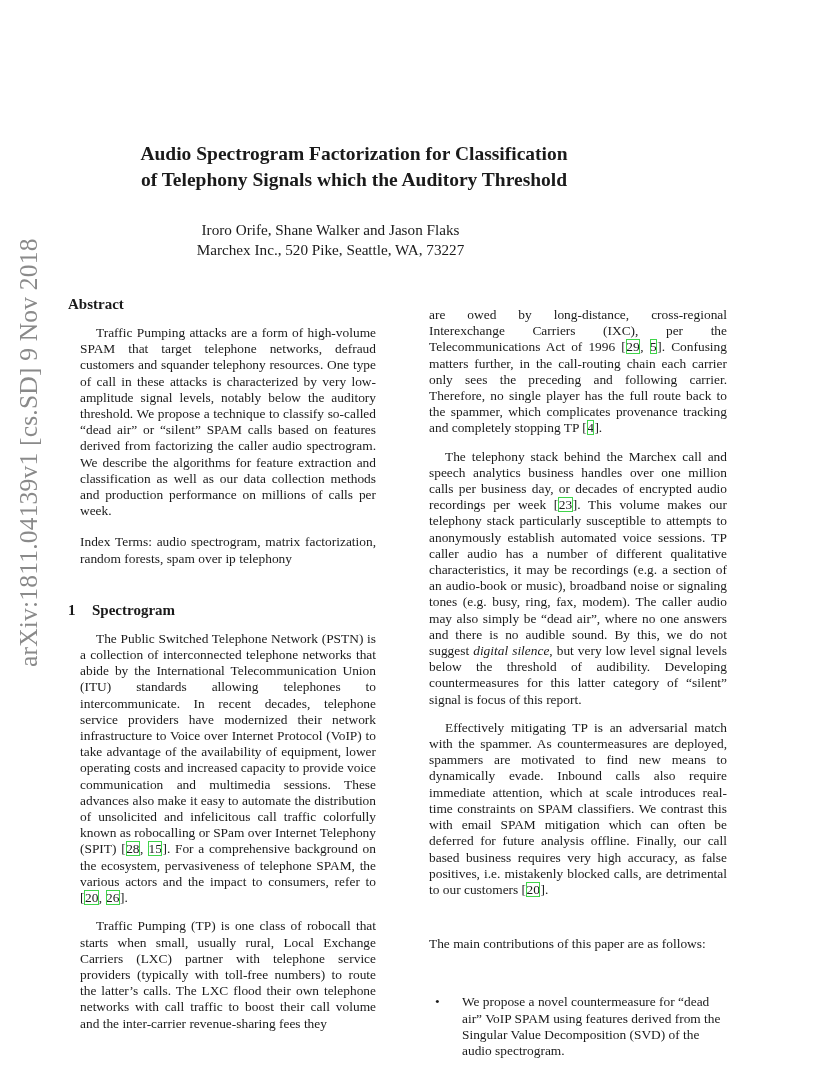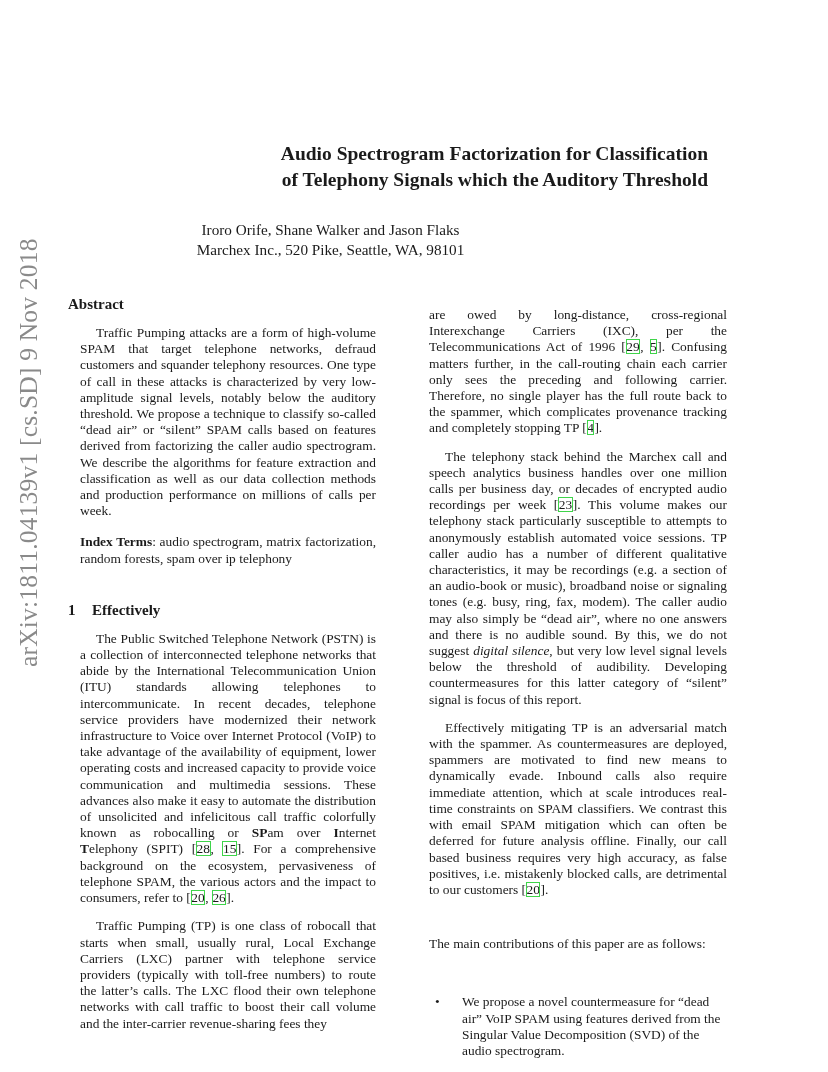--- a/index.html
+++ b/index.html
@@ -1,32 +1,32 @@
 <!DOCTYPE html>
 <html><head>
 <meta charset="utf-8">
 <style>
   html, body { margin: 0; padding: 0; background: #ffffff; }
   body { width: 828px; height: 1072px; position: relative; overflow: hidden;
          font-family: "Liberation Serif", "DejaVu Serif", serif; color: #1a1a1a; }
   .arxiv-stamp { position: absolute; left: 14px; top: 667px; transform-origin: left top;
          transform: rotate(-90deg); font-size: 25.5px; color: #8a8a8a; white-space: nowrap;
          letter-spacing: 0.2px; }
-  .title { position: absolute; left: 0; width: 708px; top: 141px; text-align: right;
+  .title { position: absolute; left: 0; width: 708px; top: 141px; text-align: center;
          font-weight: bold; font-size: 19.5px; line-height: 26px; }
   .authors { position: absolute; left: 0; width: 661px; top: 220px; text-align: center;
          font-size: 15.2px; line-height: 20px; }
   .col { position: absolute; font-size: 13.4px; line-height: 16.2px; text-align: justify; }
   .col-left { left: 68px; width: 320px; top: 295px; }
   .col-right { left: 417px; width: 322px; top: 295px; }
   .h-abstract { text-align: left; font-weight: bold; font-size: 15px; margin: 0 0 9px 0; line-height: 18px; }
   p { margin: 12px; }
   .indent { text-indent: 16px; }
   .index-terms { margin-top: 15px; }
-  .b { font-weight: bold; }
+  .b { font-weight: normal; }
   .i { font-style: italic; }
   .section { font-weight: bold; font-size: 15px; margin: 34px 0 10px 0; line-height: 18px; }
   .section .num { display: inline-block; width: 24px; }
   .cite { outline: 1px solid #3fd44a; outline-offset: -1px; padding: 0 0.5px; }
   .gap { height: 14px; }
   ul.contribs { list-style: none; margin: 16px; padding: 0; }
   ul.contribs li { position: relative; padding-left: 29px; text-align: left; margin-bottom: 16px; }
   ul.contribs li::before { content: "•"; position: absolute; left: 2px; top: 0; }
 </style>
 </head>
@@ -34,29 +34,29 @@
 
 <div class="arxiv-stamp">arXiv:1811.04139v1  [cs.SD]  9 Nov 2018</div>
 
 <div class="title">
   <div>Audio Spectrogram Factorization for Classification</div>
   <div>of Telephony Signals which the Auditory Threshold</div>
 </div>
 
 <div class="authors">
   <div>Iroro Orife, Shane Walker and Jason Flaks</div>
-  <div>Marchex Inc., 520 Pike, Seattle, WA, 98101</div>
+  <div>Marchex Inc., 520 Pike, Seattle, WA, 73227</div>
 </div>
 
 <div class="col col-left">
   <div class="h-abstract">Abstract</div>
   <p class="indent">Traffic Pumping attacks are a form of high-volume SPAM that target telephone networks, defraud customers and squander telephony resources.  One type of call in these attacks is characterized by very low-amplitude signal levels, notably below the auditory threshold. We propose a technique to classify so-called “dead air” or “silent” SPAM calls based on features derived from factorizing the caller audio spectrogram.  We describe the algorithms for feature extraction and classification as well as our data collection methods and production performance on millions of calls per week.</p>
   <p class="index-terms"><span class="b">Index Terms</span><span>:  audio spectrogram, matrix factorization, random forests, spam over ip telephony</span></p>
 
-  <div class="section"><span class="num">1</span><span>Effectively</span></div>
+  <div class="section"><span class="num">1</span><span>Spectrogram</span></div>
 
   <p class="indent"><span>The Public Switched Telephone Network (PSTN) is a collection of interconnected telephone networks that abide by the International Telecommunication Union (ITU) standards allowing telephones to intercommunicate.  In recent decades, telephone service providers have modernized their network infrastructure to Voice over Internet Protocol (VoIP) to take advantage of the availability of equipment, lower operating costs and increased capacity to provide voice communication and multimedia sessions. These advances also make it easy to automate the distribution of unsolicited and infelicitous call traffic colorfully known as robocalling or </span><span class="b">SP</span><span>am over </span><span class="b">I</span><span>nternet </span><span class="b">T</span><span>elephony (SPIT) [</span><a class="cite">28</a><span>, </span><a class="cite">15</a><span>].  For a comprehensive background on the ecosystem, pervasiveness of telephone SPAM, the various actors and the impact to consumers, refer to [</span><a class="cite">20</a><span>, </span><a class="cite">26</a><span>].</span></p>
 
   <p class="indent">Traffic Pumping (TP) is one class of robocall that starts when small, usually rural, Local Exchange Carriers (LXC) partner with telephone service providers (typically with toll-free numbers) to route the latter’s calls.  The LXC flood their own telephone networks with call traffic to boost their call volume and the inter-carrier revenue-sharing fees they</p>
 </div>
 
 <div class="col col-right">
   <p><span>are owed by long-distance, cross-regional Interexchange Carriers (IXC), per the Telecommunications Act of 1996 [</span><a class="cite">29</a><span>, </span><a class="cite">5</a><span>]. Confusing matters further, in the call-routing chain each carrier only sees the preceding and following carrier. Therefore, no single player has the full route back to the spammer, which complicates provenance tracking and completely stopping TP [</span><a class="cite">4</a><span>].</span></p>
 
   <p class="indent"><span>The telephony stack behind the Marchex call and speech analytics business handles over one million calls per business day, or decades of encrypted audio recordings per week [</span><a class="cite">23</a><span>].  This volume makes our telephony stack particularly susceptible to attempts to anonymously establish automated voice sessions.  TP caller audio has a number of different qualitative characteristics, it may be recordings (e.g.  a section of an audio-book or music), broadband noise or signaling tones (e.g.  busy, ring, fax, modem).  The caller audio may also simply be “dead air”, where no one answers and there is no audible sound. By this, we do not suggest </span><span class="i">digital silence</span><span>, but very low level signal levels below the threshold of audibility. Developing countermeasures for this latter category of “silent” signal is focus of this report.</span></p>

